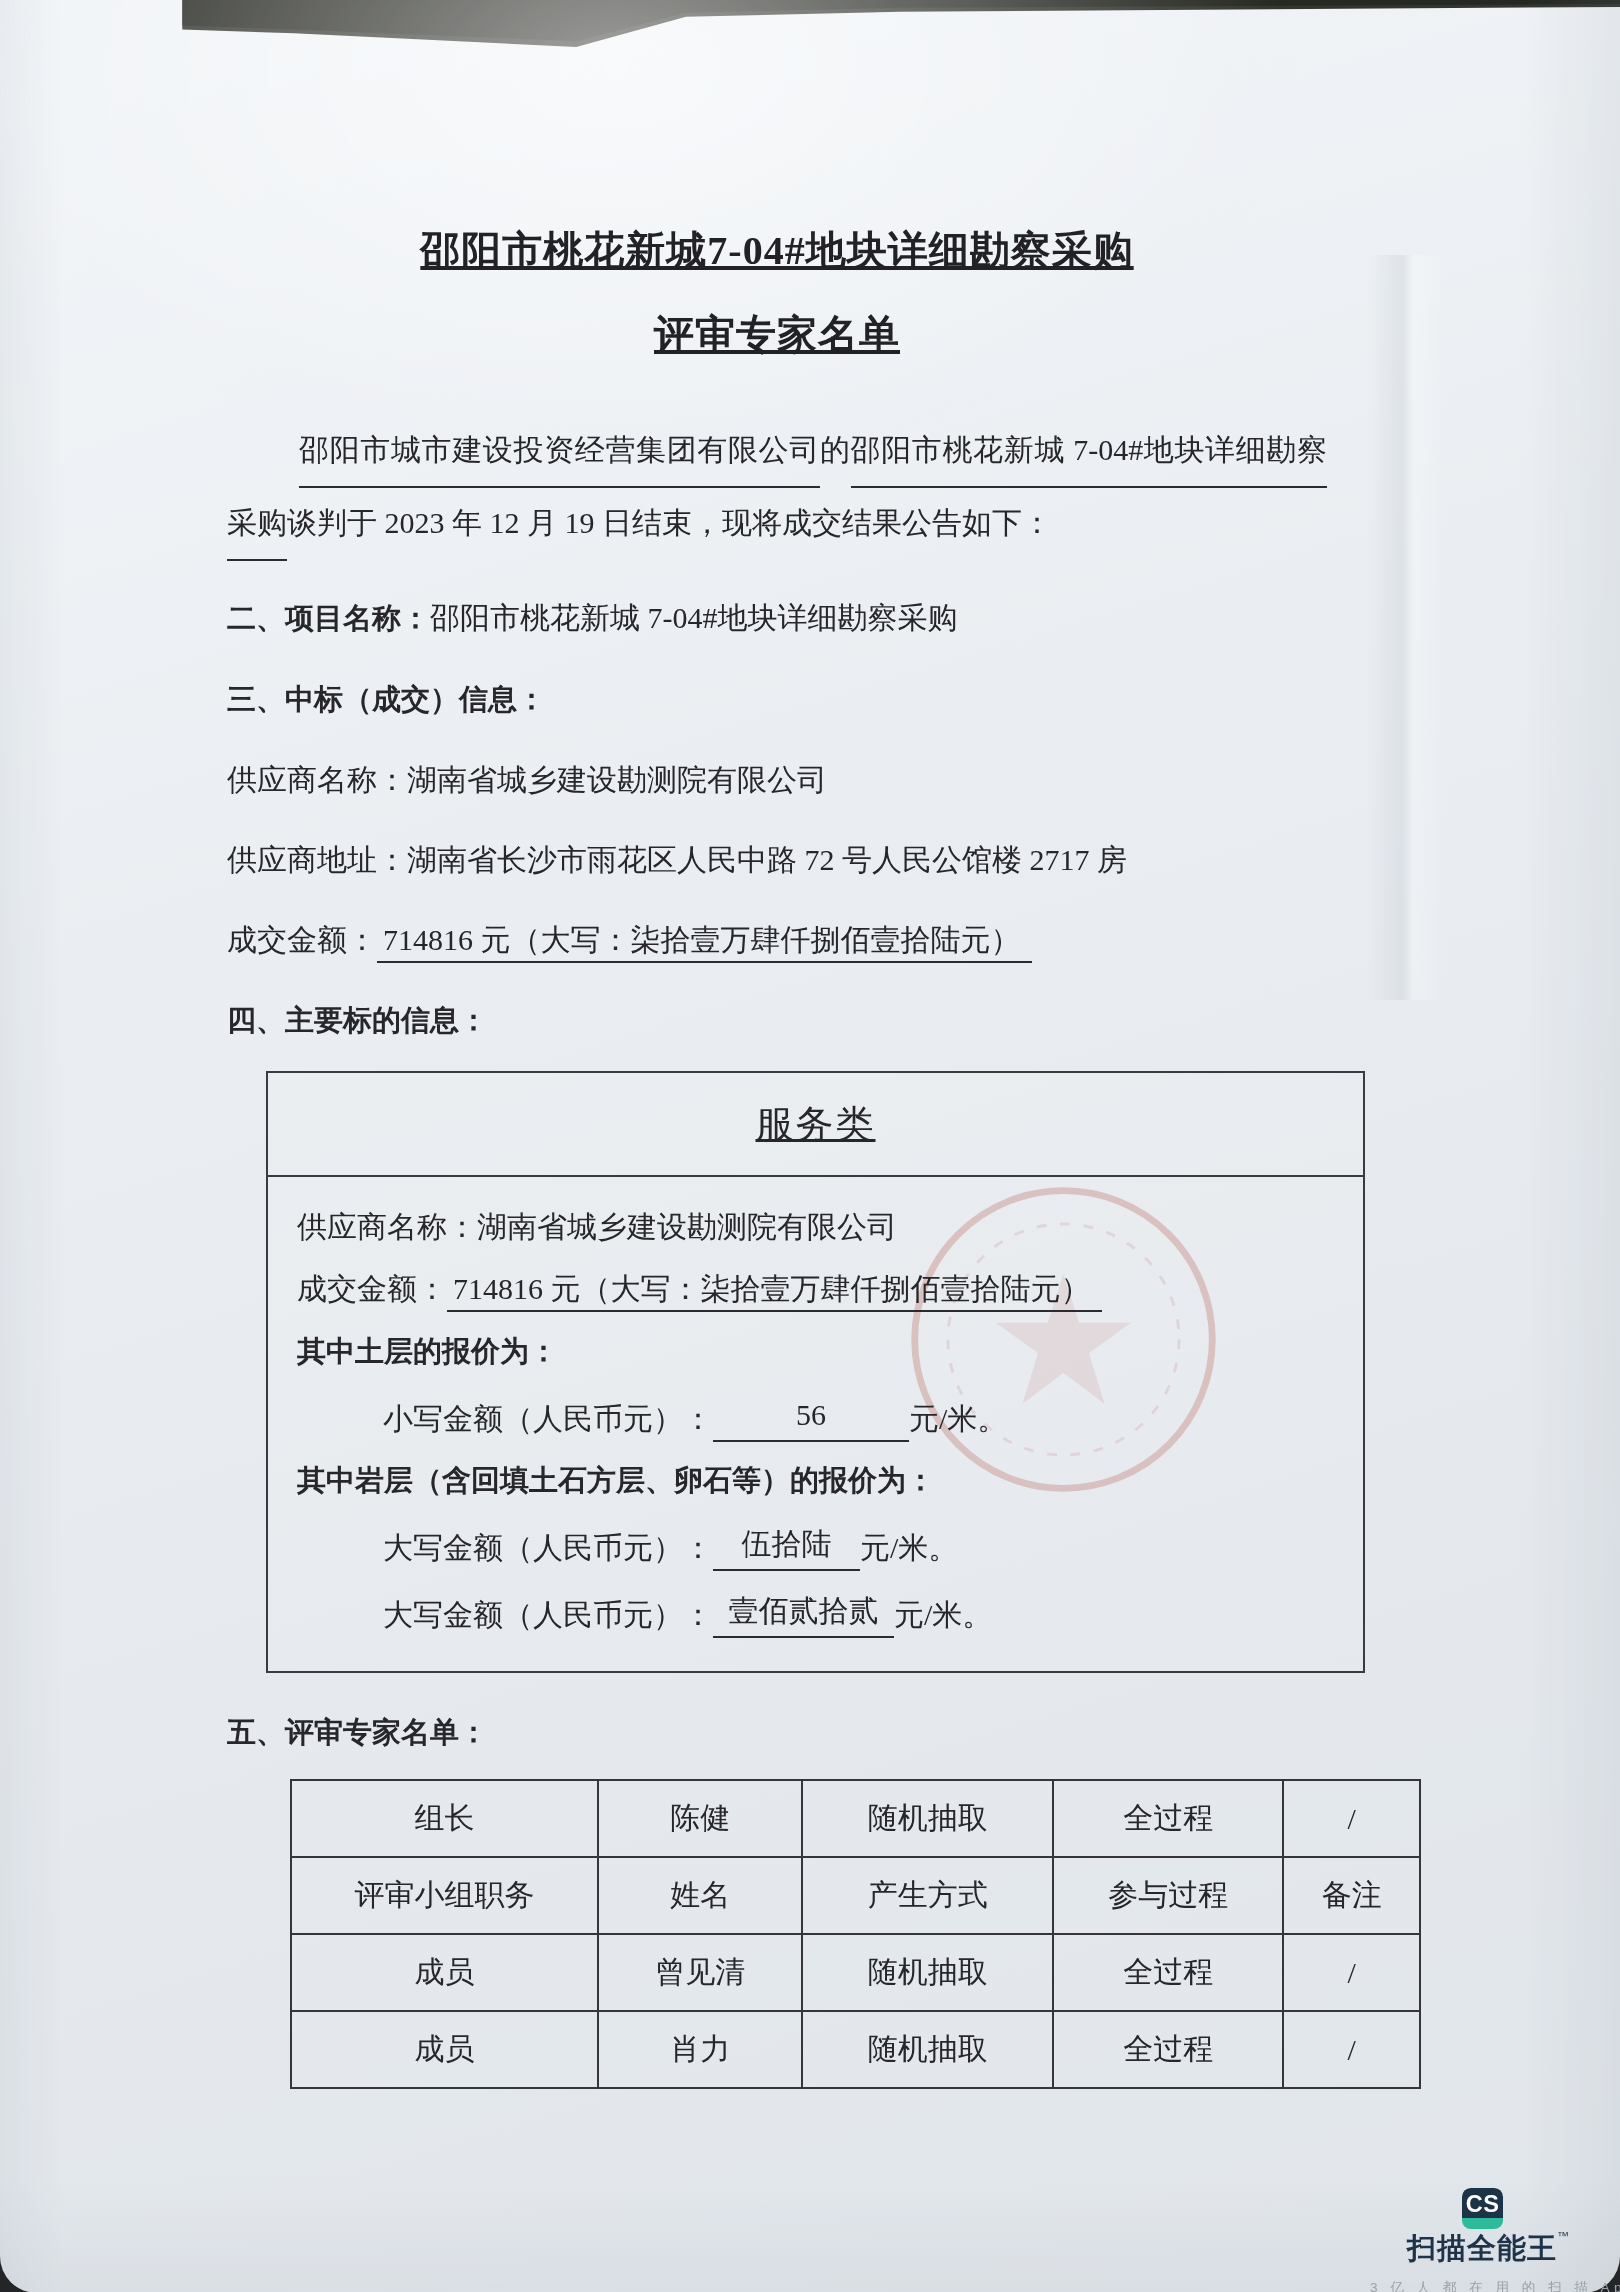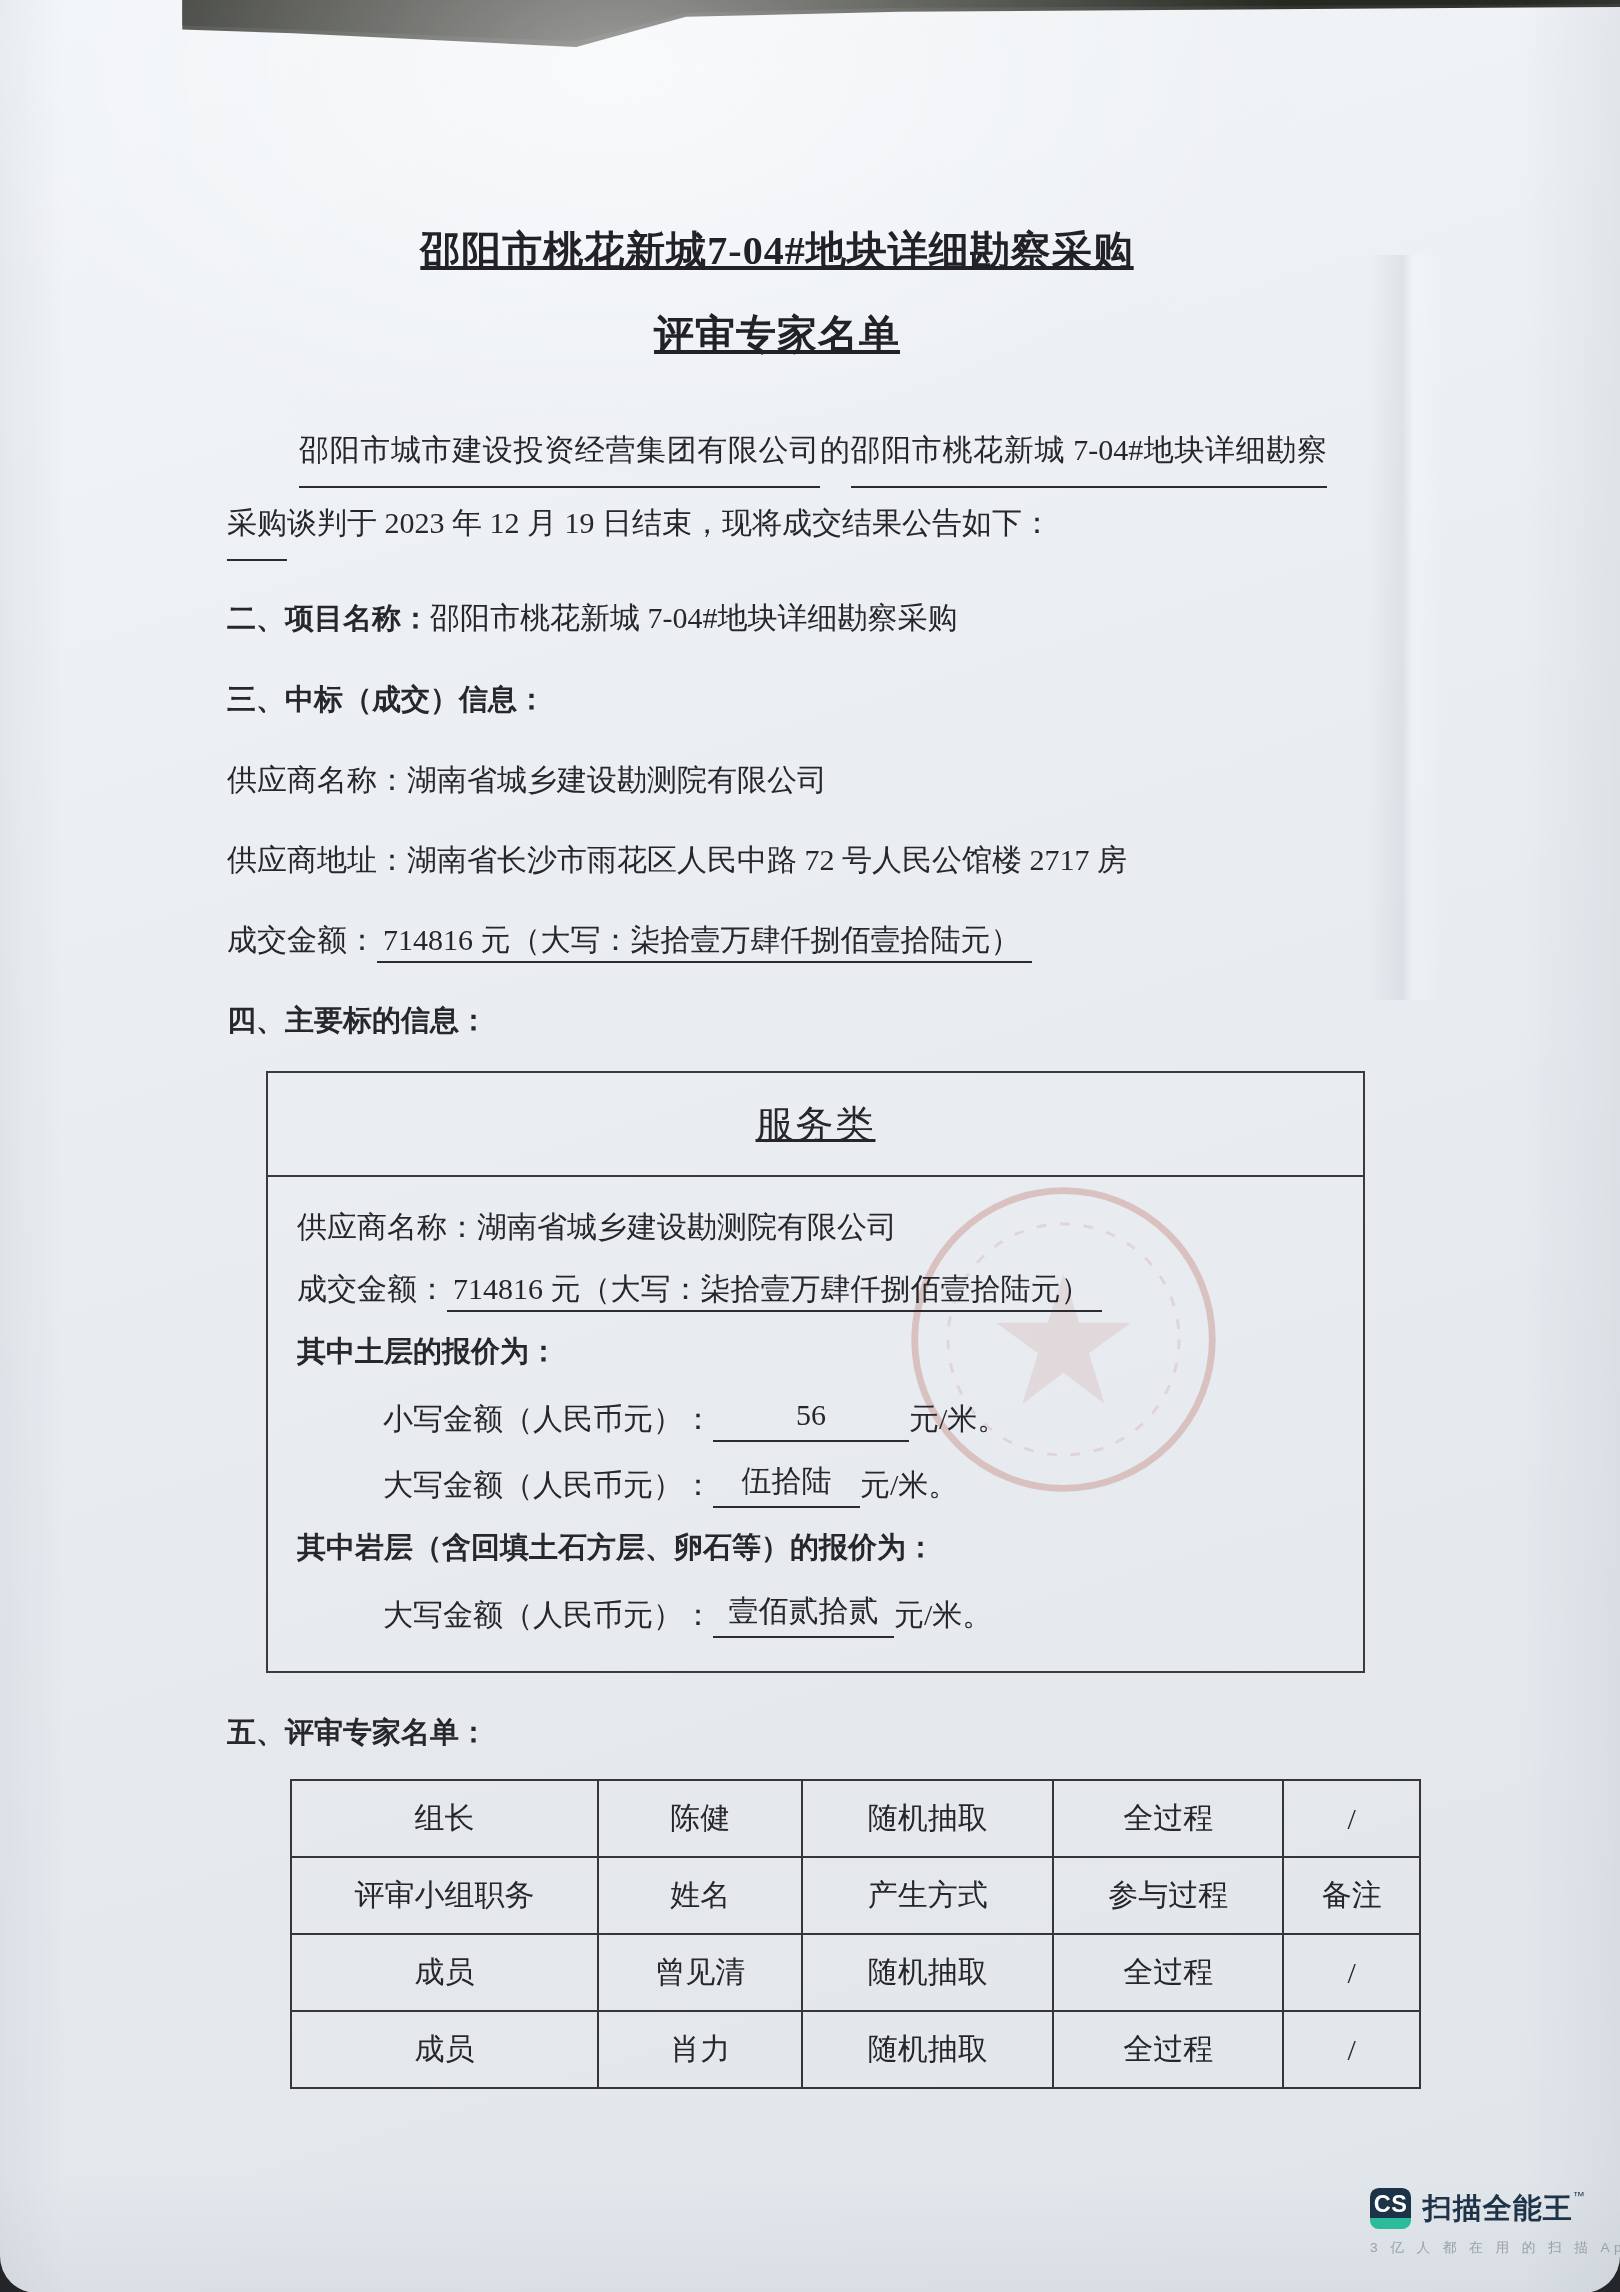--- a/index.html
+++ b/index.html
@@ -81,21 +81,21 @@
   .col1{width:27.2%;} .col2{width:18.1%;} .col3{width:22.2%;} .col4{width:20.4%;} .col5{width:12.1%;}
 
   
   #seal{position:absolute;left:900px;top:1176px;opacity:0.30;pointer-events:none;}
 
   
   #watermark{
     position:absolute;left:1370px;top:2188px;width:225px;
     font-family:"Liberation Sans","DejaVu Sans",sans-serif;
   }
-  .wm-row{display:flex;align-items:center;}
+  .wm-row{display:flex;align-items:center;flex-direction:column;}
   .wm-logo{
     width:41px;height:41px;border-radius:8.8px;
     background:linear-gradient(180deg,#1d3347 0%,#1d3347 74%,#2cbc9b 74%,#2cbc9b 100%);
     display:flex;align-items:center;justify-content:center;
     color:#ffffff;font-weight:700;font-size:23.5px;letter-spacing:0.5px;
     box-sizing:border-box;padding-bottom:7.8px;
   }
   .wm-name{
     margin-left:11.8px;color:#1e3348;font-size:29px;font-weight:700;letter-spacing:1px;
     position:relative;
@@ -149,23 +149,23 @@
       <div class="svc-body">
 
         <div class="svc-line first"><span>供应商名称：</span><span>湖南省城乡建设勘测院有限公司</span></div>
 
         <div class="svc-line"><span>成交金额：</span><span class="amt-u">714816 元（大写：柒拾壹万肆仟捌佰壹拾陆元）</span></div>
 
         <div class="svc-line heading">其中土层的报价为：</div>
 
         <div class="svc-line indent"><span>小写金额（人民币元）：</span><span class="blank w200">56</span><span>元/米。</span></div>
 
+        <div class="svc-line heading">其中岩层（含回填土石方层、卵石等）的报价为：</div>
+
         <div class="svc-line indent"><span>大写金额（人民币元）：</span><span class="blank w150">伍拾陆</span><span>元/米。</span></div>
-
-        <div class="svc-line heading">其中岩层（含回填土石方层、卵石等）的报价为：</div>
 
 
         <div class="svc-line indent"><span>大写金额（人民币元）：</span><span class="blank w185">壹佰贰拾贰</span><span>元/米。</span></div>
 
       </div>
     </div>
 
     <div class="line"><span class="b">五、评审专家名单：</span></div>
 
     <table class="exp-table">

